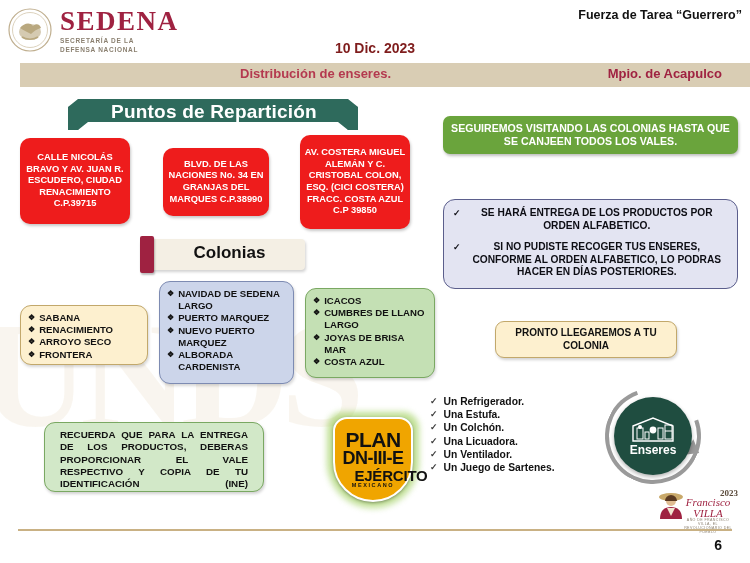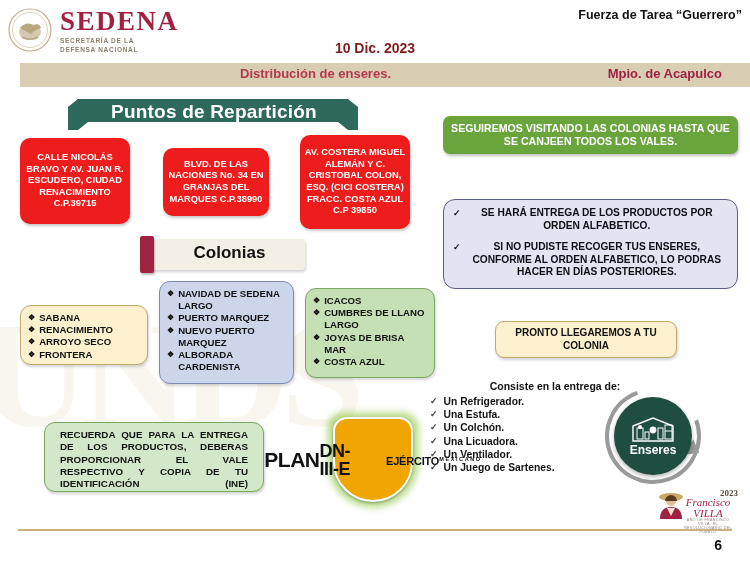--- a/index.html
+++ b/index.html
@@ -169,26 +169,26 @@
     position:absolute;left:327px;top:412px;width:92px;height:96px;
   }
   .plan .halo{
     position:absolute;inset:0;background:#8dc63f;opacity:.55;
     border-radius:16px 16px 46px 46px;filter:blur(3px);
   }
   .plan .shield{
     position:absolute;left:6px;top:5px;right:6px;bottom:6px;
     background:#f0a500;border:2px solid #fff;
     border-radius:14px 14px 40px 40px;
-    display:flex;flex-direction:row;align-items:center;justify-content:center;
+    display:flex;flex-direction:column;align-items:center;justify-content:center;
     box-shadow:0 1px 3px rgba(0,0,0,.35);
   }
   .plan .l1{font-size:21px;font-weight:bold;color:#111;line-height:19px;letter-spacing:-.5px;}
   .plan .l2{font-size:18px;font-weight:bold;color:#111;line-height:18px;letter-spacing:-.5px;}
-  .plan .l3{font-size:11px;font-weight:bold;color:#111;line-height:12px;margin-top:3px;letter-spacing:-.2px;margin-left:36px;}
+  .plan .l3{font-size:15px;font-weight:bold;color:#111;line-height:12px;margin-top:3px;letter-spacing:-.2px;margin-left:36px;}
   .plan .l4{font-size:5.5px;font-weight:bold;color:#111;letter-spacing:1.6px;line-height:7px;}
 
   
   .enseres-wrap{position:absolute;left:605px;top:388px;width:96px;height:96px;}
   .arrow-ring{
     position:absolute;inset:0;border:4px solid #9a9a9a;border-radius:50%;
     border-top-color:transparent;transform:rotate(25deg);
   }
   .arrow-head{
     position:absolute;right:-2px;top:56px;width:0;height:0;
@@ -318,21 +318,20 @@
         <span class="tx">JOYAS DE BRISA MAR</span>
       </div>
     <div class="row">
         <span class="bul">❖</span>
         <span class="tx">COSTA AZUL</span>
       </div>
   </div>
 
   <div class="pronto">PRONTO LLEGAREMOS A TU COLONIA</div>
 
-  <div class="consiste-title">Consiste en la entrega de:</div>
   <div class="consiste">
     <div class="row">
         <span class="ck">✓</span>
         <span>Un Refrigerador.</span>
       </div>
     <div class="row">
         <span class="ck">✓</span>
         <span>Una Estufa.</span>
       </div>
     <div class="row">

